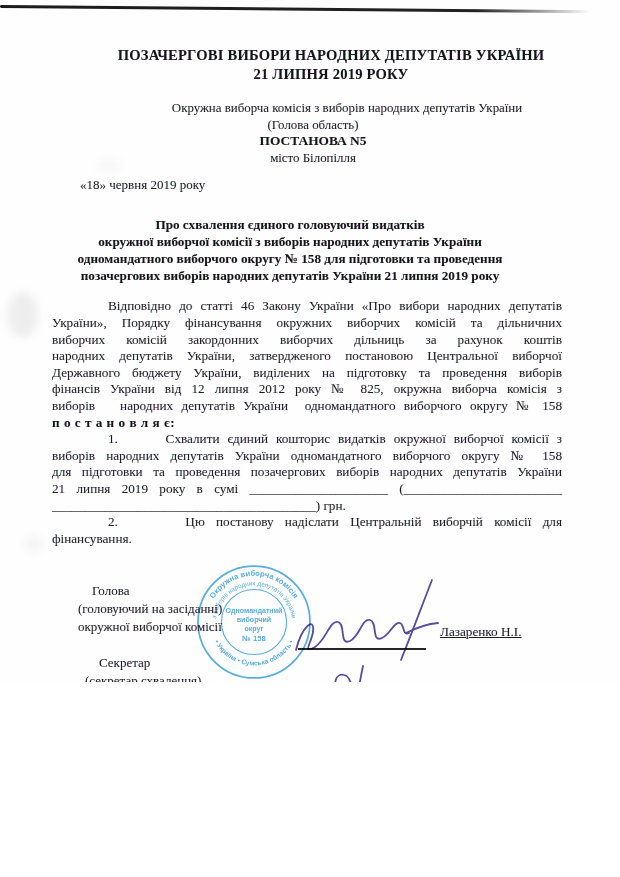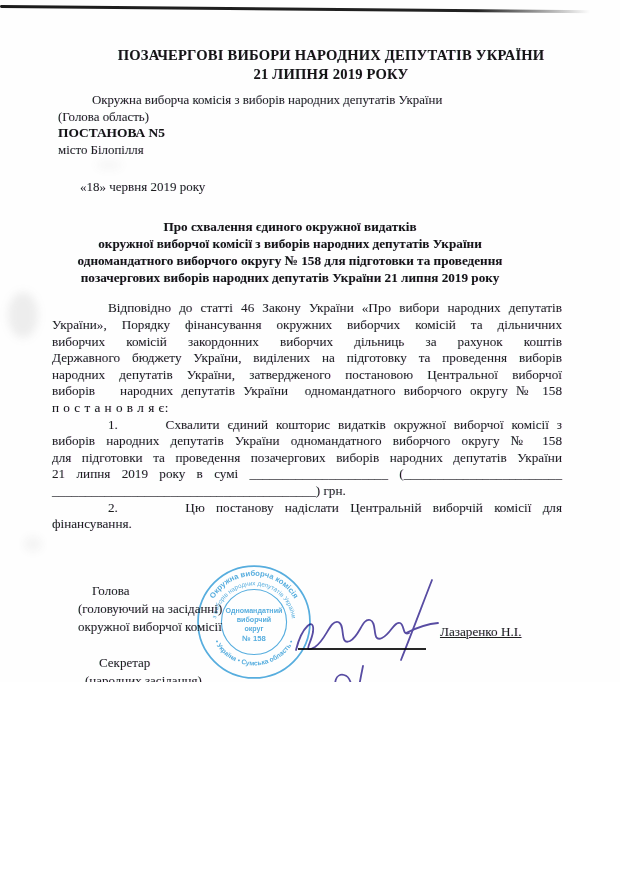--- a/index.html
+++ b/index.html
@@ -20,34 +20,34 @@
   .smudge { position:absolute; background:rgba(90,90,90,0.10); filter:blur(4px); border-radius:50%; }
   .sm1 { left:8px; top:292px; width:30px; height:46px; }
   .sm2 { left:96px; top:160px; width:26px; height:10px; opacity:.5; }
   .sm3 { left:24px; top:536px; width:18px; height:16px; opacity:.6; }
 
   .doc { position:absolute; left:0; top:0; right:0; padding:46px 58px 0 52px; }
   .t { text-shadow:0.6px 0 rgba(225,0,255,0.13), -0.6px 0 rgba(0,205,110,0.13); }
 
   .title { text-align:center; font-weight:bold; font-size:14.6px; line-height:19px;
            letter-spacing:0.2px; position:relative; left:24px; color:#151515; }
-  .org { margin-top:8px; font-size:12.9px; line-height:16.6px; }
+  .org { margin-top:16px; font-size:12.9px; line-height:16.6px; text-align:center; }
   .org div { position:relative; }
   .shift-a { left:40px; } .shift-b { left:34px; } .shift-c { left:6px; }
   .org .b { font-weight:bold; font-size:13.4px; color:#151515; }
-  .dateline { margin-top:21px; margin-left:28px; font-size:13px; }
+  .dateline { margin-top:11px; margin-left:28px; font-size:13px; }
 
   .subject { margin-top:23px; text-align:center; font-weight:bold; font-size:13.2px;
              line-height:17px; position:relative; left:-17px; color:#151515; }
 
   .bodytext { margin-top:14px; font-size:13.2px; line-height:16.6px; }
   .jline { text-align:justify; text-align-last:justify;font-family:Liberation Serif, serif; }
   .lend  { text-align:left; text-align-last:auto; }
   .indent { text-indent:56px; }
-  .resolve { font-weight:normal; letter-spacing:0.5px; color:#151515; }
+  .resolve { font-weight:bold; letter-spacing:0.5px; color:#151515; }
 
   
   .rolename { position:absolute; font-size:13px; line-height:18px; }
   .role1 { left:78px; top:582px; }
   .role2 { left:85px; top:654px; }
   .role-first { text-indent:14px; }
   .signame { position:absolute; font-size:13.2px;text-decoration:underline; }
   .name1 { left:440px; top:624px; }
   .name2 { left:464px; top:693px;margin-left:12px; }
   .sigline { position:absolute; height:1.6px; background:#262626; }
@@ -78,52 +78,53 @@
     <div class="org t">
       <div class="shift-a">Окружна виборча комісія з виборів народних депутатів України</div>
       <div class="shift-c">(Голова область)</div>
       <div class="b shift-c">ПОСТАНОВА N5</div>
       <div class="shift-c">місто Білопілля</div>
     </div>
 
     <div class="dateline t">«18» червня 2019 року</div>
 
     <div class="subject t">
-      <div>Про схвалення єдиного окружної видатків</div>
+      <div>Про схвалення єдиного головуючий видатків</div>
       <div>окружної виборчої комісії з виборів народних депутатів України</div>
       <div>одномандатного виборчого округу № 158 для підготовки та проведення</div>
       <div>позачергових виборів народних депутатів України 21 липня 2019 року</div>
     </div>
 
     <div class="bodytext t">
       <div class="jline indent">Відповідно до статті 46 Закону України «Про вибори народних депутатів</div>
       <div class="jline">України», Порядку фінансування окружних виборчих комісій та дільничних</div>
       <div class="jline">виборчих комісій закордонних виборчих дільниць за рахунок коштів</div>
+      <div class="jline">народних депутатів України, затвердженого постановою Центральної виборчої</div>
       <div class="jline">Державного бюджету України, виділених на підготовку та проведення виборів</div>
-      <div class="jline">народних депутатів України, затвердженого постановою Центральної виборчої</div>
+      <div class="jline">фінансів України від 12 липня 2012 року № 825, окружна виборча комісія з</div>
       <div class="jline">виборів&nbsp;&nbsp; народних депутатів України&nbsp; одномандатного виборчого округу № 158</div>
       <div class="lend resolve">п о с т а н о в л я є:</div>
       <div class="jline indent">1.&nbsp;&nbsp;&nbsp;&nbsp;&nbsp; Схвалити єдиний кошторис видатків окружної виборчої комісії з</div>
       <div class="jline">виборів народних депутатів України одномандатного виборчого округу № 158</div>
       <div class="jline">для підготовки та проведення позачергових виборів народних депутатів України</div>
       <div class="jline">21 липня 2019 року в сумі _____________________ (________________________</div>
       <div class="lend">________________________________________) грн.</div>
       <div class="jline indent">2.&nbsp;&nbsp;&nbsp;&nbsp;&nbsp; Цю постанову надіслати Центральній виборчій комісії для</div>
       <div class="lend">фінансування.</div>
     </div>
   </div>
 
   <div class="rolename role1 t">
     <div class="role-first">Голова</div>
     <div>(головуючий на засіданні)</div>
     <div>окружної виборчої комісії</div>
   </div>
   <div class="rolename role2 t">
     <div class="role-first">Секретар</div>
-    <div>(народних засідання)</div>
+    <div>(секретар схвалення)</div>
     <div>окружної виборчої комісії</div>
   </div>
 
   <div class="sigline sl1"></div>
   <div class="sigline sl2"></div>
 
   <div class="signame name1 t">Лазаренко Н.І.</div>
   <div class="signame name2 t">Коротун О.М.</div>
 
   <svg class="stamp" viewBox="0 0 114 114">

